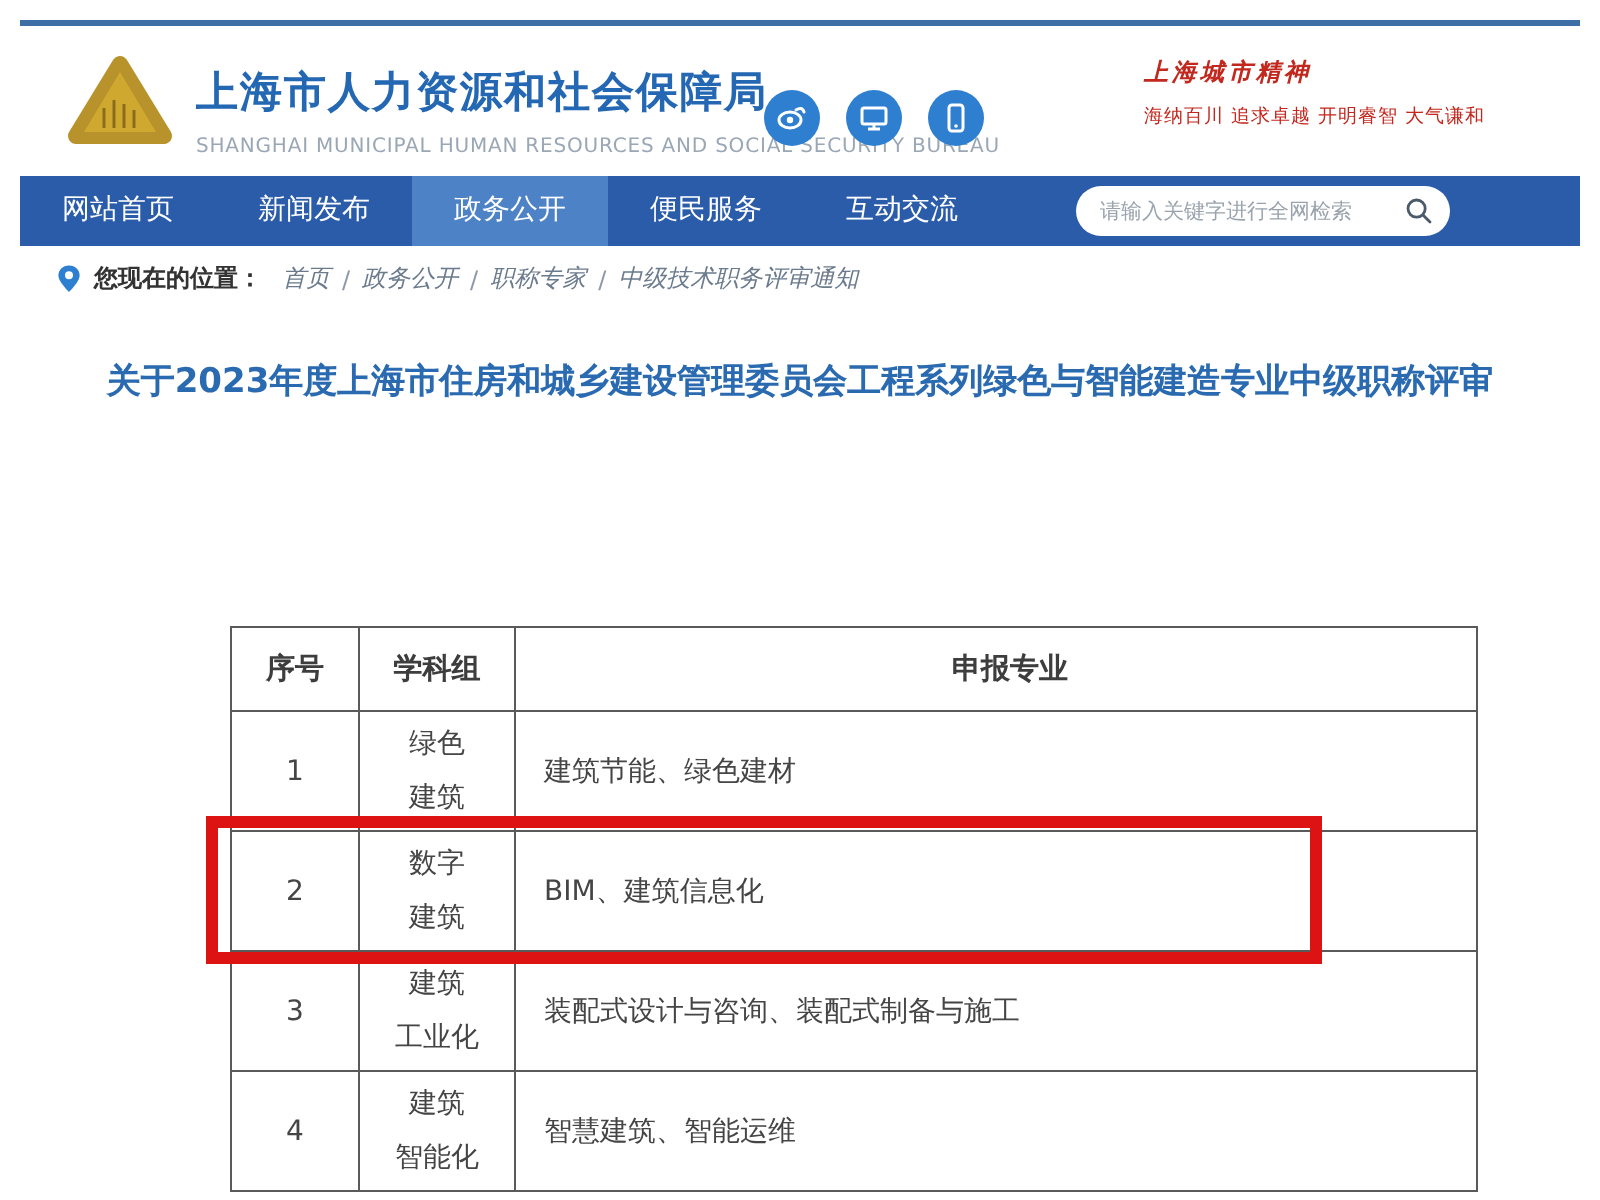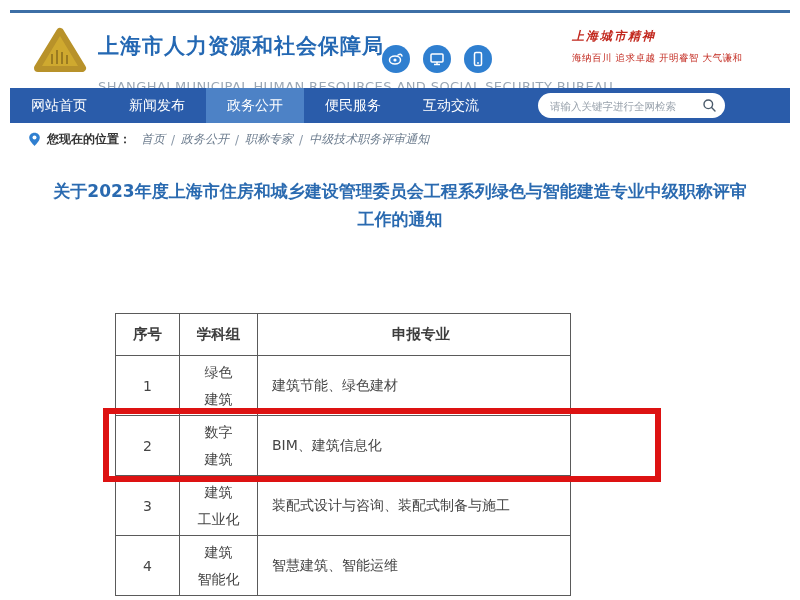--- a/index.html
+++ b/index.html
@@ -9,21 +9,21 @@
 
   
   .top-rule { position: absolute; left: 10px; top: 10px; width: 780px; height: 3px;
     background: #3d6fa6; }
 
   
   .header { position: absolute; left: 10px; top: 14px; width: 780px; height: 72px; background:#fff; }
   .logo { position: absolute; left: 22px; top: 12px; width: 56px; height: 56px; }
   .site-ident { position: absolute; left: 88px; top: 18px; }
   .site-title { font-size: 21px; font-weight: bold; color: #2468b3; letter-spacing: 1px; }
-  .site-subtitle { font-size: 13px; color: #9aa7b5; margin-top: 19px; letter-spacing: 0.4px; }
+  .site-subtitle { font-size: 10px; color: #9aa7b5; margin-top: 8px; letter-spacing: 0.4px; }
   .social-icons { position: absolute; left: 372px; top: 31px; display: flex; gap: 13px; }
   .soc { width: 28px; height: 28px; border-radius: 50%; background: #2f7fd0;
     display: flex; align-items: center; justify-content: center; }
   .slogan { position: absolute; left: 562px; top: 14px; width: 215px; }
   .slogan-title { font-family: "DejaVu Serif", "Liberation Serif", serif; font-style: italic;
     font-weight: bold; font-size: 12px; color: #c2281e; letter-spacing: 2px; }
   .slogan-text { font-size: 9.5px; color: #c2281e; margin-top: 7px; letter-spacing: 0.5px; }
 
   
   .navbar { position: absolute; left: 10px; top: 88px; width: 780px; height: 35px;
@@ -44,21 +44,21 @@
   .crumb-prefix { color: #333; font-weight: bold; margin: 0 6px; }
   .crumb-link { color: #6b7b8d; margin: 0 4px; cursor: pointer; font-style: italic; }
   .crumb-sep { color: #8a98a8; margin: 0 2px; }
 
   
   .article-title { position: absolute; left: 40px; top: 177px; width: 720px; text-align: center;
     font-size: 17px; font-weight: bold; color: #2a6ab0; line-height: 1.65; }
 
   
   .table-wrap { position: absolute; left: 115px; top: 313px; width: 540px; }
-  table.data { border-collapse: collapse; width: 456px; table-layout: fixed;
+  table.data { border-collapse: collapse; width: 624px; table-layout: fixed;
     font-size: 14px; color: #454545; padding-left: 26px; }
   table.data th, table.data td { border: 1.5px solid #5a5a5a; }
   th.c-no, td.c-no { width: 64px; text-align: center; }
   th.c-group, td.c-group { width: 78px; text-align: center; }
   th.c-major, td.c-major { text-align: left; padding-left: 14px; }
   table.data thead th { height: 42px; font-weight: bold; color: #3d3d3d; font-size: 14.5px;
     text-align: center; }
   table.data tbody td { height: 60px; }
   .group-lines { line-height: 1.9; }
   .red-box { position: absolute; left: -12px; top: 95px; width: 558px; height: 74px;
@@ -145,21 +145,20 @@
     <span class="crumb-sep">/</span>
     <span class="crumb-link">政务公开</span>
     <span class="crumb-sep">/</span>
     <span class="crumb-link">职称专家</span>
     <span class="crumb-sep">/</span>
     <span class="crumb-link">中级技术职务评审通知</span>
   </div>
 
   <div class="article-title">
     <div>关于2023年度上海市住房和城乡建设管理委员会工程系列绿色与智能建造专业中级职称评审</div>
-    <div>工作的通知</div>
   </div>
 
   <div class="table-wrap">
     <table class="data">
       <thead>
         <tr>
           <th class="c-no">序号</th>
           <th class="c-group">学科组</th>
           <th class="c-major">申报专业</th>
         </tr>

